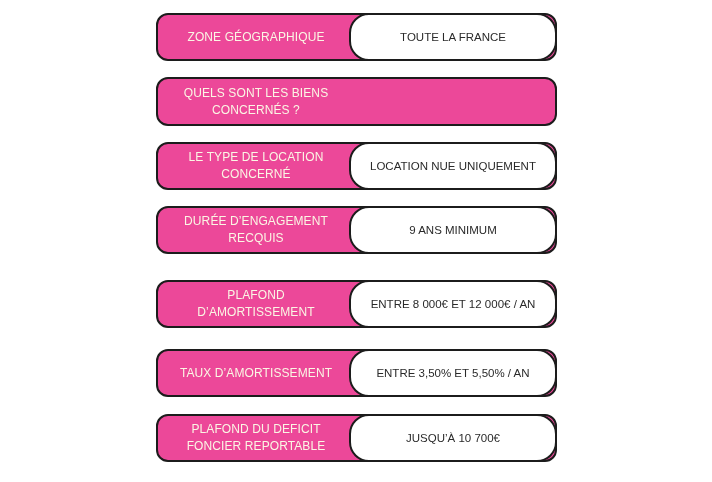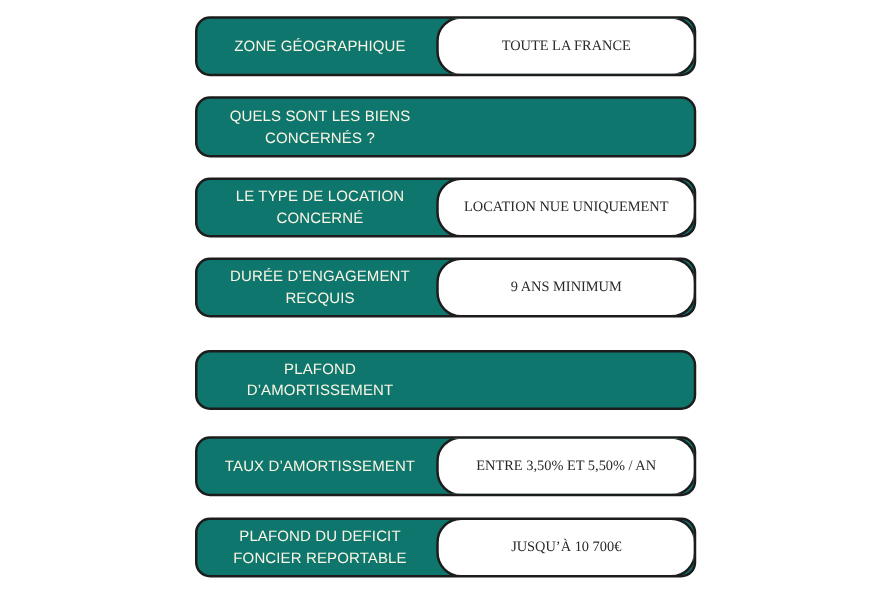--- a/index.html
+++ b/index.html
@@ -3,34 +3,34 @@
   <meta charset="utf-8">
   <style>
     html, body { margin: 0; padding: 0; }
     body {
       width: 712px; height: 482px; background: #ffffff; position: relative;
       font-family: "Liberation Sans", sans-serif; overflow: hidden;
     }
     .row {
       position: absolute; left: 156px; width: 401px; height: 48px;
       box-sizing: border-box; border: 2px solid #1c1c1c; border-radius: 12px;
-      background: #0f766e; overflow: hidden;
+      background: #ec4899; overflow: hidden;
     }
     .label {
       position: absolute; left: 0; top: 0; width: 196px; height: 100%;
       display: flex; align-items: center; justify-content: center; text-align: center;
       color: #fbf6e4; font-size: 12px; line-height: 17px; letter-spacing: 0.1px;
       padding: 0 8px; box-sizing: border-box; text-transform: uppercase;
     }
     .value {
       position: absolute; left: 191px; top: -2px; right: -2px; bottom: -2px;
       background: #ffffff; border: 2px solid #1c1c1c; border-radius: 20px;
       display: flex; align-items: center; justify-content: center; text-align: right;
       color: #2a2a2a; font-size: 11.5px; line-height: 16px; padding: 0 10px;
-      box-sizing: border-box; text-transform: uppercase; font-family: Liberation Serif, serif;
+      box-sizing: border-box; text-transform: uppercase;
     }
   </style>
 </head>
 <body>
 
 <div>
   <div class="row" style="top:13px">
     <div class="label">ZONE GÉOGRAPHIQUE</div>
     <div class="value">TOUTE LA FRANCE</div>
   </div>
@@ -40,20 +40,21 @@
   <div class="row" style="top:142px">
     <div class="label" style="padding:0 20px">LE TYPE DE LOCATION CONCERNÉ</div>
     <div class="value">LOCATION NUE UNIQUEMENT</div>
   </div>
   <div class="row" style="top:206px">
     <div class="label" style="padding:1px 14px">DURÉE D’ENGAGEMENT RECQUIS</div>
     <div class="value">9 ANS MINIMUM</div>
   </div>
   <div class="row" style="top:280px">
     <div class="label" style="padding:0 18px">PLAFOND D’AMORTISSEMENT</div>
+    <div class="value">ENTRE 8 000€ ET 12 000€ / AN</div>
   </div>
   <div class="row" style="top:349px">
     <div class="label" style="padding:0 18px">TAUX D’AMORTISSEMENT</div>
     <div class="value">ENTRE 3,50% ET 5,50% / AN</div>
   </div>
   <div class="row" style="top:414px">
     <div class="label" style="padding:0 18px">PLAFOND DU DEFICIT FONCIER REPORTABLE</div>
     <div class="value">JUSQU’À 10 700€</div>
   </div>
 </div>

